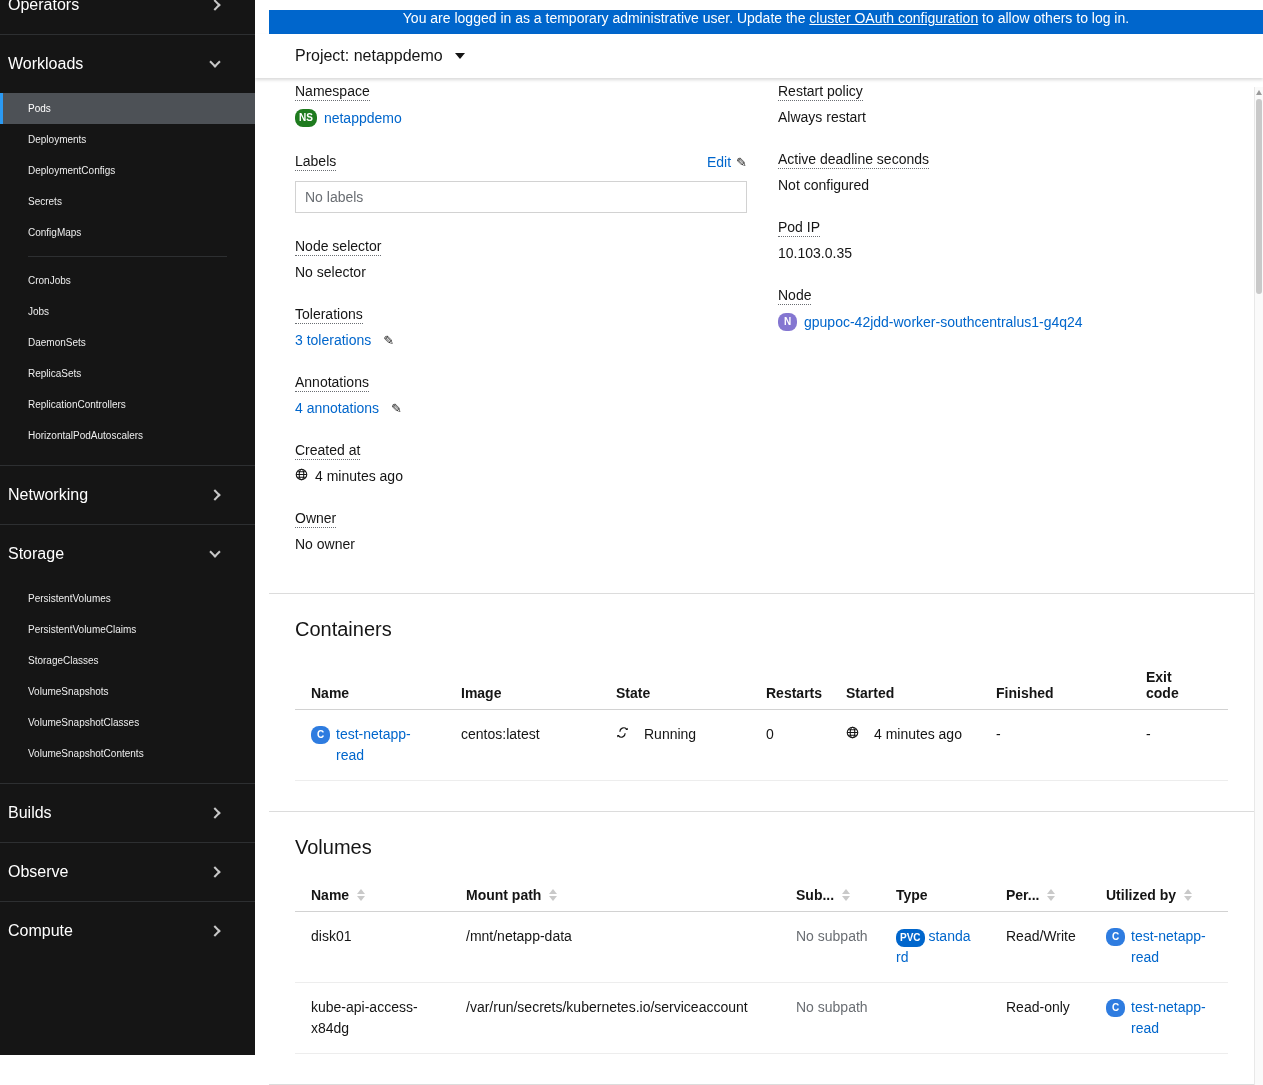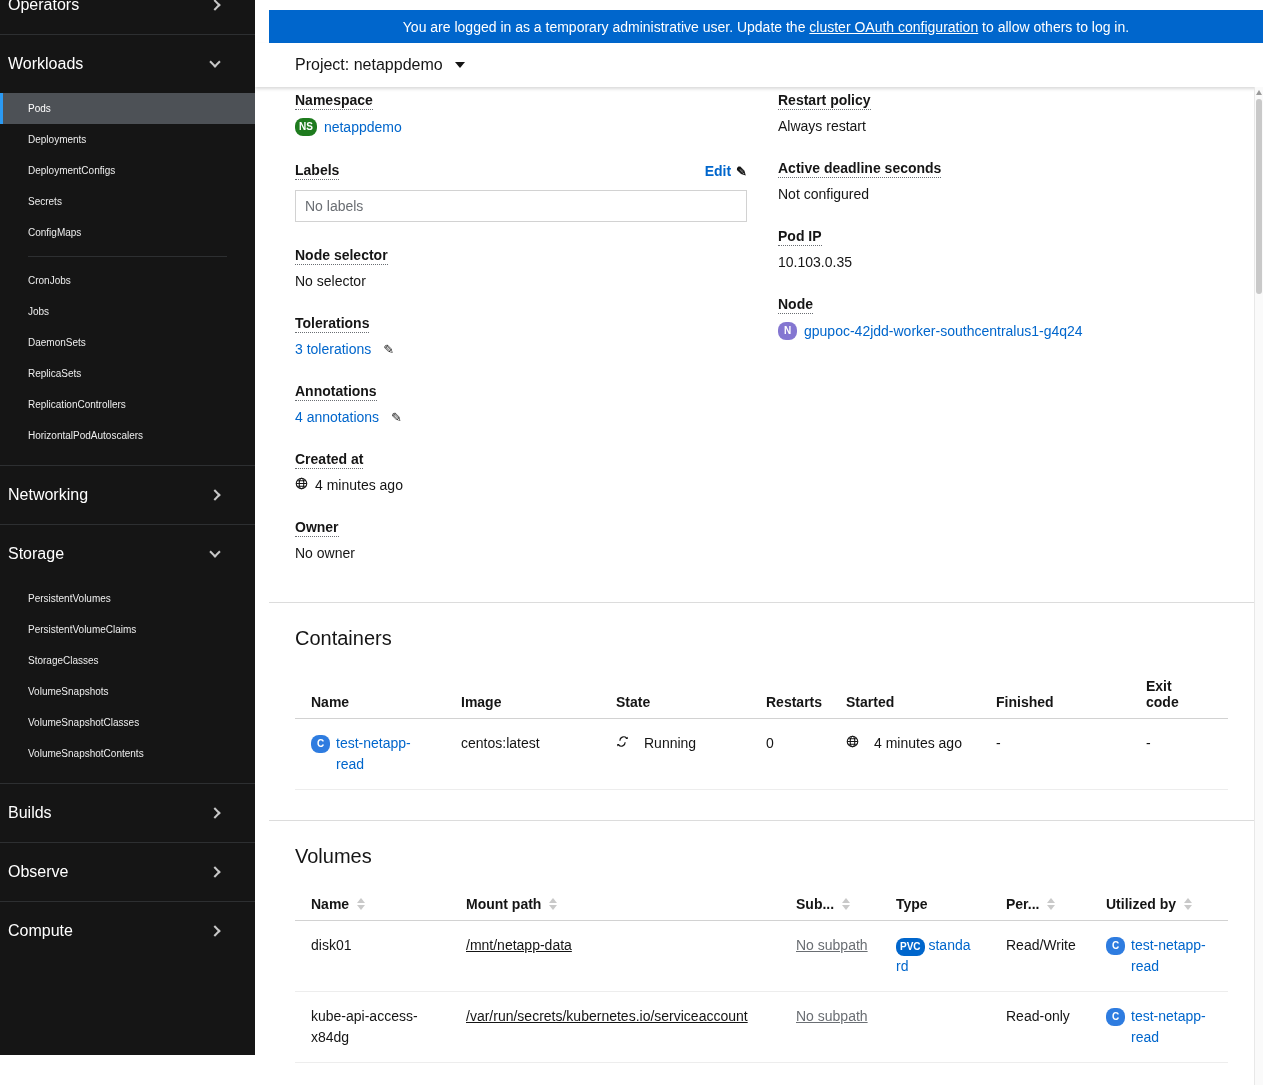--- a/index.html
+++ b/index.html
@@ -35,22 +35,22 @@
     width:8px; height:8px; display:inline-block;
     border-right:2px solid #c8c8c8; border-bottom:2px solid #c8c8c8; flex:none;
   }
   .chev.right { transform:rotate(-45deg); }
   .chev.down  { transform:rotate(45deg); margin-top:-4px; }
 
   
   .main { flex:1; position:relative; height:1085px; overflow:hidden; background:#fff; }
 
   .banner {
-    margin:10px 0 0 14px; height:33px; background:#0066cc; color:#fff;
-    display:flex; align-items:center; justify-content:center; font-size:14px;
+    margin:10px 0 0 14px; height:24px; background:#0066cc; color:#fff;
+    display:flex; align-items:flex-start; justify-content:center; font-size:14px;
   }
   .banner span { white-space:pre; }
   .banner a { color:#fff; text-decoration:underline; white-space:pre; }
 
   .project-bar {
     height:44px; background:#fff; display:flex; align-items:center;
     padding-left:40px; font-size:16px; position:relative; z-index:2;
     box-shadow:0 2px 3px rgba(0,0,0,0.15);
   }
   .caret-down {
@@ -61,21 +61,21 @@
 
   .content { position:relative; }
 
   
   .details {
     margin:0 9px 0 14px; padding:5px 26px 0;
     display:grid; grid-template-columns:452px 1fr; column-gap:31px;
     height:516px; border-bottom:1px solid #dcdcdc;
   }
   dl { margin:0; }
-  dt { font-size:14px; font-weight:700; margin:0 0 10px; }
+  dt { font-size:14px; font-weight:400; margin:0 0 10px; }
   dt.row-between { display:flex; justify-content:space-between; align-items:center; }
   .help-label { border-bottom:1px dotted #6a6e73; padding-bottom:1px; }
   dd { margin:0 0 26px; font-size:14px; display:flex; align-items:center; gap:7px; }
   dd.labels-box {
     border:1px solid #d2d2d2; height:32px; padding:0 9px; margin-bottom:25px;
     align-items:center; width:100%;
   }
   .muted { color:#6a6e73; }
   .link { color:#0066cc; text-decoration:none; }
   .pencil { color:#151515; font-size:13px; margin-left:5px; }
@@ -96,21 +96,21 @@
 
   table { width:100%; border-collapse:collapse; table-layout:fixed; font-size:14px; }
   th {
     text-align:left; font-weight:700; padding:8px 16px; color:#151515;
     border-bottom:1px solid #d2d2d2; vertical-align:bottom;
   }
   td { padding:14px 16px; border-bottom:1px solid #ededed; vertical-align:top; line-height:1.5; }
   .cell-flex { display:flex; gap:6px; align-items:flex-start; }
   .cell-flex .badge { margin-top:2px; }
   .icon-gap { display:inline-flex; align-items:center; gap:15px; }
-  .nowrap { white-space:nowrap;text-decoration:underline; }
+  .nowrap { white-space:nowrap; }
   .th-narrow { display:block; max-width:44px; }
   .type-link { word-break:break-all; }
 
   .sort { display:inline-flex; flex-direction:column; gap:2px; margin-left:8px; vertical-align:middle; }
   .sort i { display:block; width:0; height:0; border-left:4px solid transparent; border-right:4px solid transparent; }
   .sort .up { border-bottom:5px solid #c9c9c9; }
   .sort .down { border-top:5px solid #c9c9c9; }
   .th-flex { display:inline-flex; align-items:center; }
 
   

